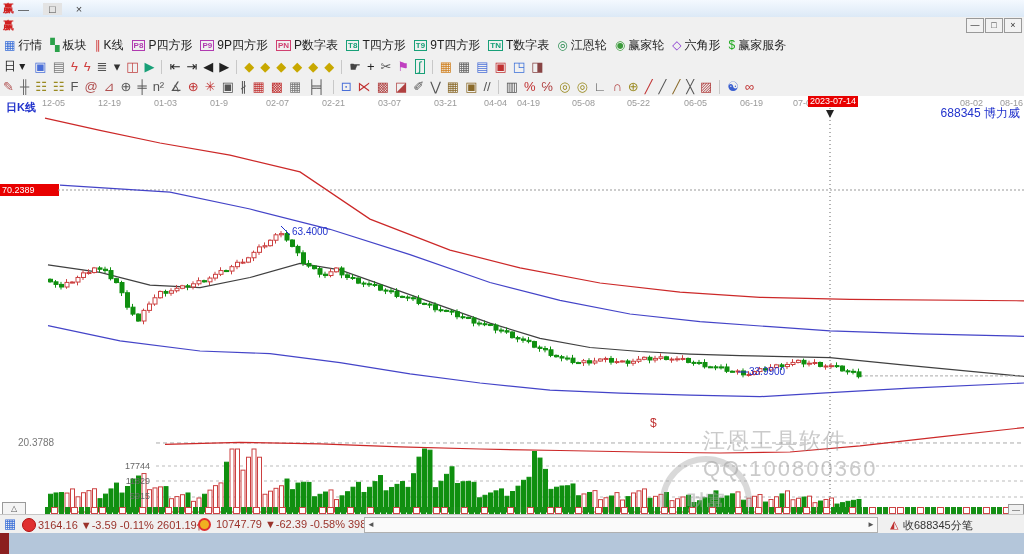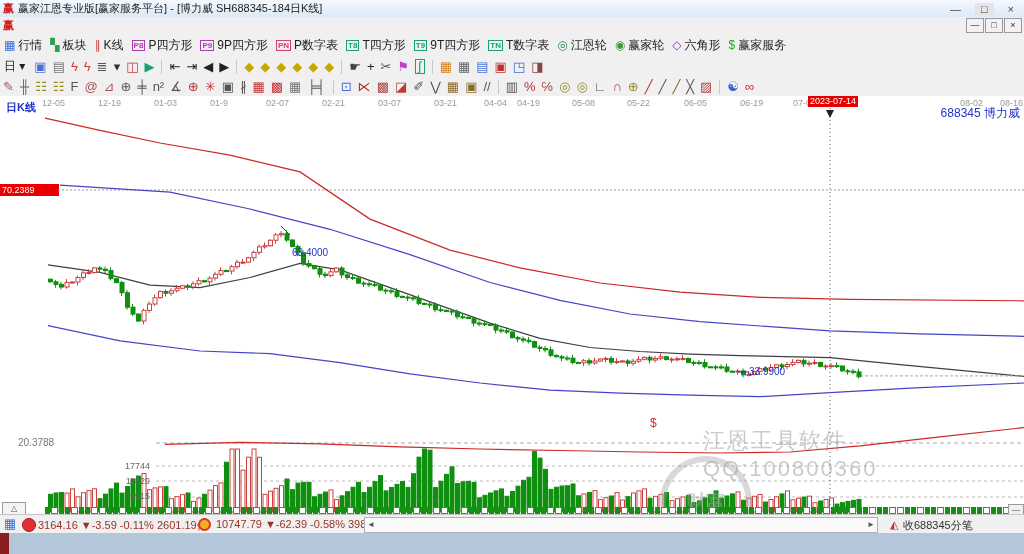--- a/index.html
+++ b/index.html
@@ -69,21 +69,20 @@
   .msgbar{position:absolute;left:0;top:533px;width:1024px;height:21px;background:#b4c6da;border-bottom:2px solid #2b5797;
           font-size:13px;color:#111;line-height:19px;white-space:nowrap;overflow:hidden;}
   .msgbar .redge{position:absolute;left:0;top:0;width:9px;height:21px;background:#8b1f1f;}
   .msgtext{margin-left:42px;}
 </style>
 </head>
 <body>
 
 <div class="titlebar">
   <span class="applogo">赢</span>
-  <span class="titletext">赢家江恩专业版[赢家服务平台] - [博力威  SH688345-184日K线]</span>
   <span class="winbtns">
     <span>—</span>
     <span class="winbtn-max">□</span>
     <span>×</span>
   </span>
 </div>
 
 <div class="menubar">
   <span class="applogo">赢</span>
   <span class="mdi" id="mdibtns">
@@ -240,21 +239,21 @@
       <div class="tick" style="left: 210px;">01-9</div>
       <div class="tick" style="left: 266px;">02-07</div>
       <div class="tick" style="left: 322px;">02-21</div>
       <div class="tick" style="left: 378px;">03-07</div>
       <div class="tick" style="left: 434px;">03-21</div>
       <div class="tick" style="left: 484px;">04-04</div>
       <div class="tick" style="left: 517px;">04-19</div>
       <div class="tick" style="left: 572px;">05-08</div>
       <div class="tick" style="left: 627px;">05-22</div>
       <div class="tick" style="left: 684px;">06-05</div>
-      <div class="tick" style="left: 740px; font-style: italic;">06-19</div>
+      <div class="tick" style="left: 740px;">06-19</div>
       <div class="tick" style="left: 793px;">07-05</div>
       <div class="tick" style="left: 960px;">08-02</div>
       <div class="tick" style="left: 1000px;">08-16</div>
     </div>
   <div class="panelabel">日K线</div>
   <div class="stocklabel">688345  博力威</div>
   <div class="cursorbox">2023-07-14</div>
   <div class="refbox">70.2389</div>
 
   <svg id="csvg" width="1024" height="418" viewBox="0 96 1024 418" style="position:absolute;left:0;top:0">
@@ -712,21 +711,21 @@
       <rect x="851.5" y="500.334742180896" width="4" height="11.665257819103973" fill="#0f8f0f" stroke="#0f8f0f" stroke-width="1"></rect>
       <line x1="858.5" y1="368.58513903999994" x2="858.5" y2="378.47865904" stroke="#0f8f0f" stroke-width="1"></line>
       <rect x="857" y="371.88297904" width="4" height="4.819920000000025" fill="#0f8f0f" stroke="#0f8f0f" stroke-width="1"></rect>
       <rect x="857" y="499.4725274725275" width="4" height="12.527472527472526" fill="#0f8f0f" stroke="#0f8f0f" stroke-width="1"></rect>
       <line x1="830" y1="108" x2="830" y2="512" stroke="#666" stroke-dasharray="1 3"></line>
       <path d="M826,110 L834,110 L830,118 Z" fill="#222"></path>
       <line x1="281" y1="226" x2="290" y2="235" stroke="#2233cc"></line>
       <line x1="738" y1="372" x2="748" y2="372" stroke="#2233cc"></line>
     </svg>
 
-  <div class="bluemark" style="left:292px;top:151px">63.4000</div>
+  <div class="bluemark" style="left:292px;top:130px">63.4000</div>
   <div class="bluemark" style="left:749px;top:270px">33.9900</div>
   <div class="graymark" style="left:18px;top:341px">20.3788</div>
   <div class="volticks">
     <div style="top:365px">17744</div>
     <div style="top:380px">11829</div>
     <div style="top:395px">5915</div>
   </div>
   <div class="graymark" style="left:650px;top:320px;color:#c03030;font-size:12px">$</div>
   <div class="wm1">江恩工具软件  QQ:100800360</div>
   <div class="wmlogo">财富</div>

